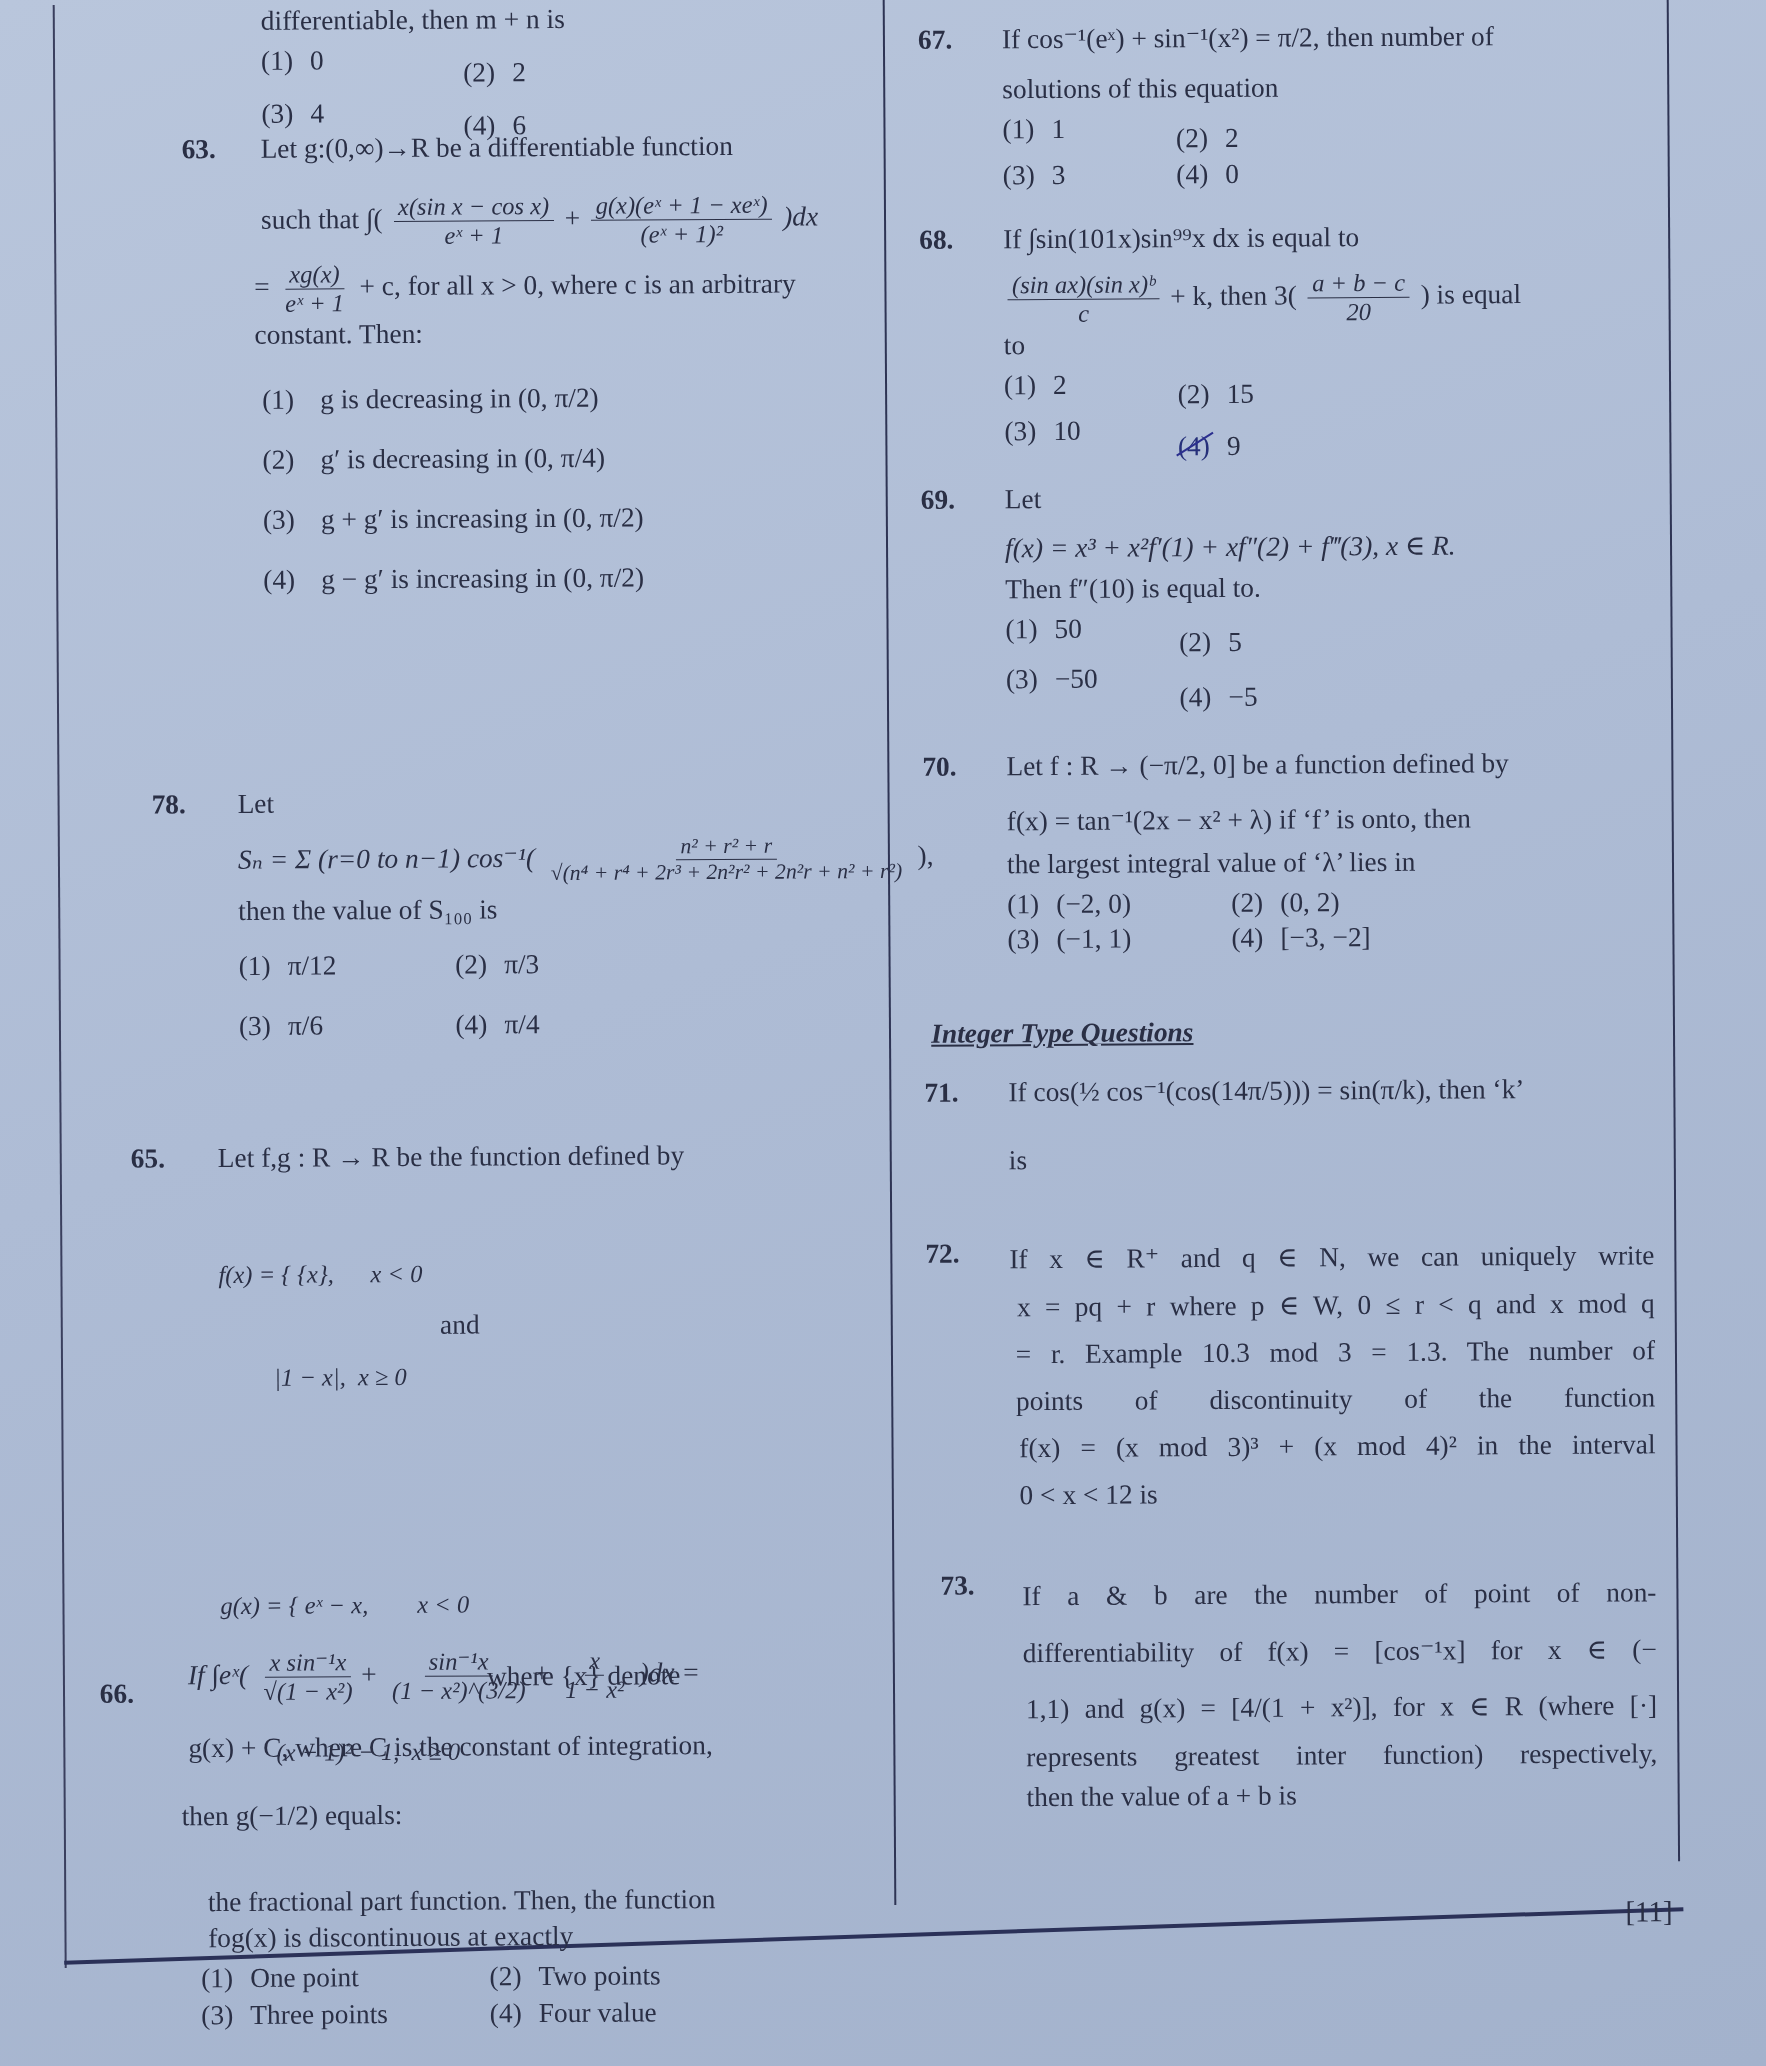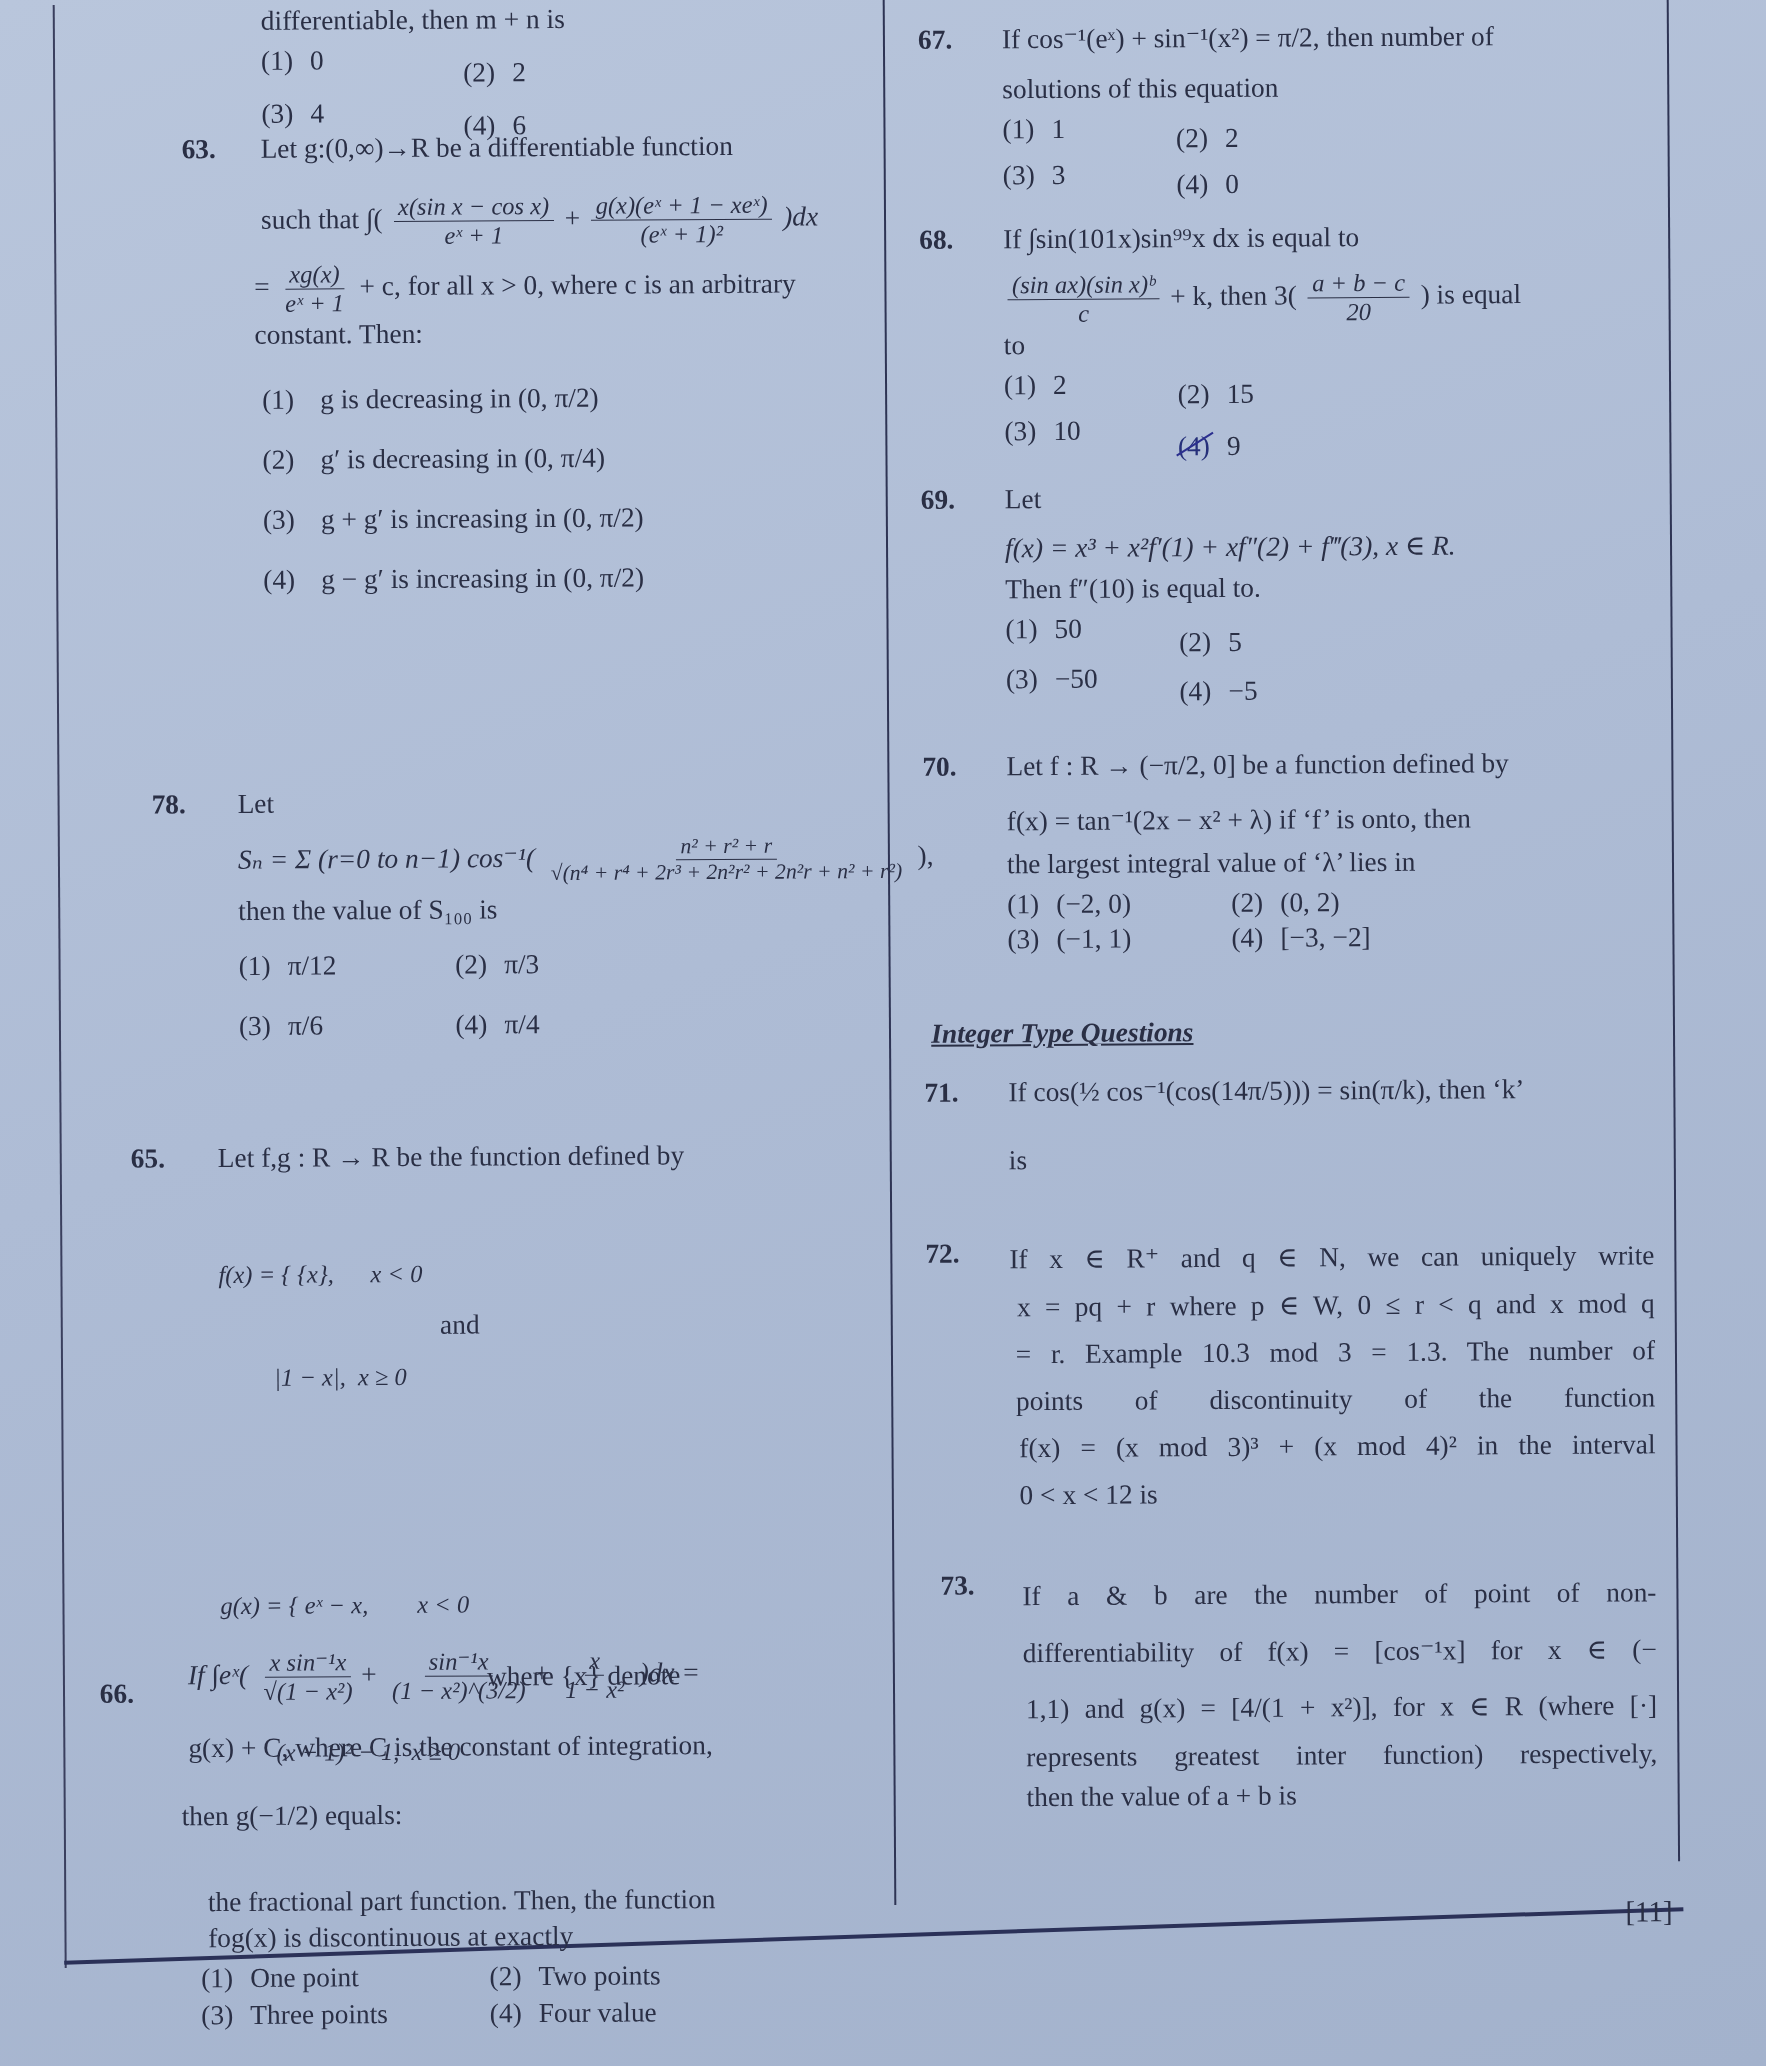--- a/index.html
+++ b/index.html
@@ -179,21 +179,21 @@
 
     <div class="q" style="top:8.7px;">
       <span class="qnum">67.</span>
       <div class="qbody" style="left:84px;">
         <span class="line">If cos⁻¹(eˣ) + sin⁻¹(x²) = π/2,  then number of</span>
         <span class="line" style="margin-top:14.4px;">solutions of this equation</span>
         <div class="opts" style="width:318px; row-gap:0;">
           <span class="opt"><span class="num">(1)</span><span>1</span></span>
           <span class="opt" style="margin-top:10px"><span class="num">(2)</span><span>2</span></span>
           <span class="opt"><span class="num">(3)</span><span>3</span></span>
-          <span class="opt" style="margin-top:10px"><span class="num">(4)</span><span>0</span></span>
+          <span class="opt" style=""><span class="num">(4)</span><span>0</span></span>
         </div>
       </div>
     </div>
 
     <div class="q" style="top:209px;">
       <span class="qnum">68.</span>
       <div class="qbody" style="left:84px;">
         <span class="line">If ∫sin(101x)sin⁹⁹x dx  is equal to</span>
         <span class="line" style="margin-top:13px;">
           <span class="frac math">
@@ -220,21 +220,21 @@
     <div class="q" style="top:469px;">
       <span class="qnum">69.</span>
       <div class="qbody" style="left:84px;">
         <span class="line">Let</span>
         <span class="line math" style="margin-top:13px;">f(x) = x³ + x²f′(1) + xf″(2) + f‴(3), x ∈ R.</span>
         <span class="line" style="margin-top:5.8px;">Then f″(10) is equal to.</span>
         <div class="opts" style="width:318px; row-gap:0;">
           <span class="opt"><span class="num">(1)</span><span>50</span></span>
           <span class="opt" style="margin-top:14px"><span class="num">(2)</span><span>5</span></span>
           <span class="opt"><span class="num">(3)</span><span>−50</span></span>
-          <span class="opt" style="margin-top:13px"><span class="num">(4)</span><span>−5</span></span>
+          <span class="opt" style="margin-top:19px"><span class="num">(4)</span><span>−5</span></span>
         </div>
       </div>
     </div>
 
     <div class="q" style="top:736px;">
       <span class="qnum">70.</span>
       <div class="qbody" style="left:84px;">
         <span class="line">Let f : R → (−π/2, 0] be a function defined by</span>
         <span class="line" style="margin-top:19px;">f(x) = tan⁻¹(2x − x² + λ)  if ‘f’ is onto, then</span>
         <span class="line" style="margin-top:7.2px;">the largest integral value of ‘λ’ lies in</span>

